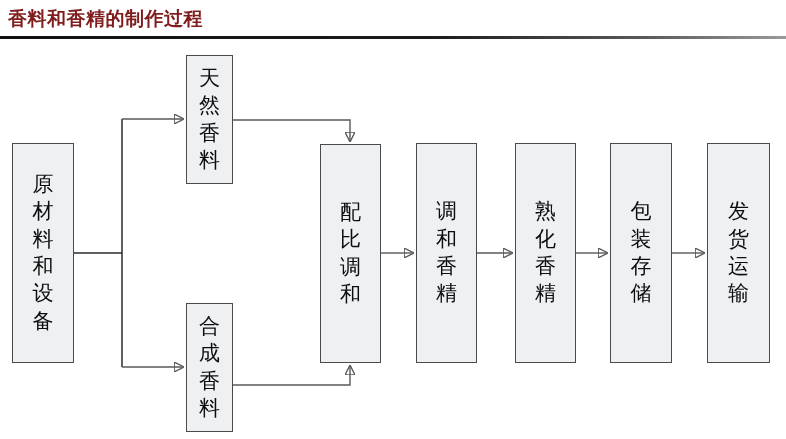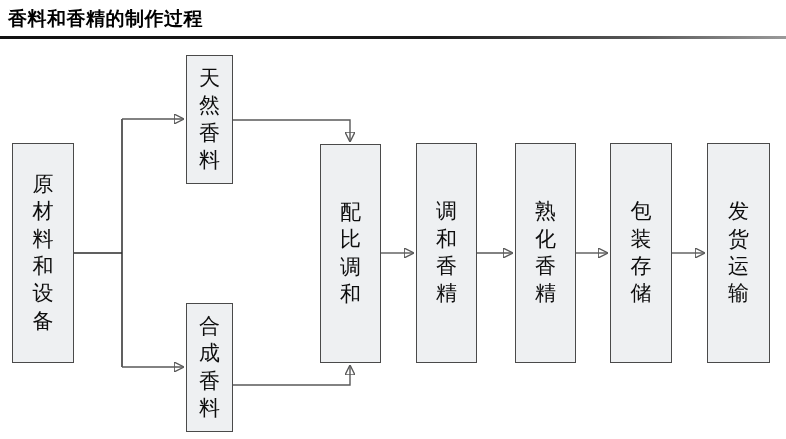--- a/index.html
+++ b/index.html
@@ -14,21 +14,21 @@
     overflow: hidden;
     font-family: "DejaVu Sans", "Liberation Sans", sans-serif;
   }
 
   #page-title {
     position: absolute;
     left: 8px;
     top: 6px;
     font-size: 19px;
     font-weight: bold;
-    color: #000000;
+    color: #7f1d1d;
     letter-spacing: 0.5px;
     white-space: nowrap;
   }
 
   #title-rule {
     position: absolute;
     left: 0px;
     top: 36px;
     width: 786px;
     height: 3px;

